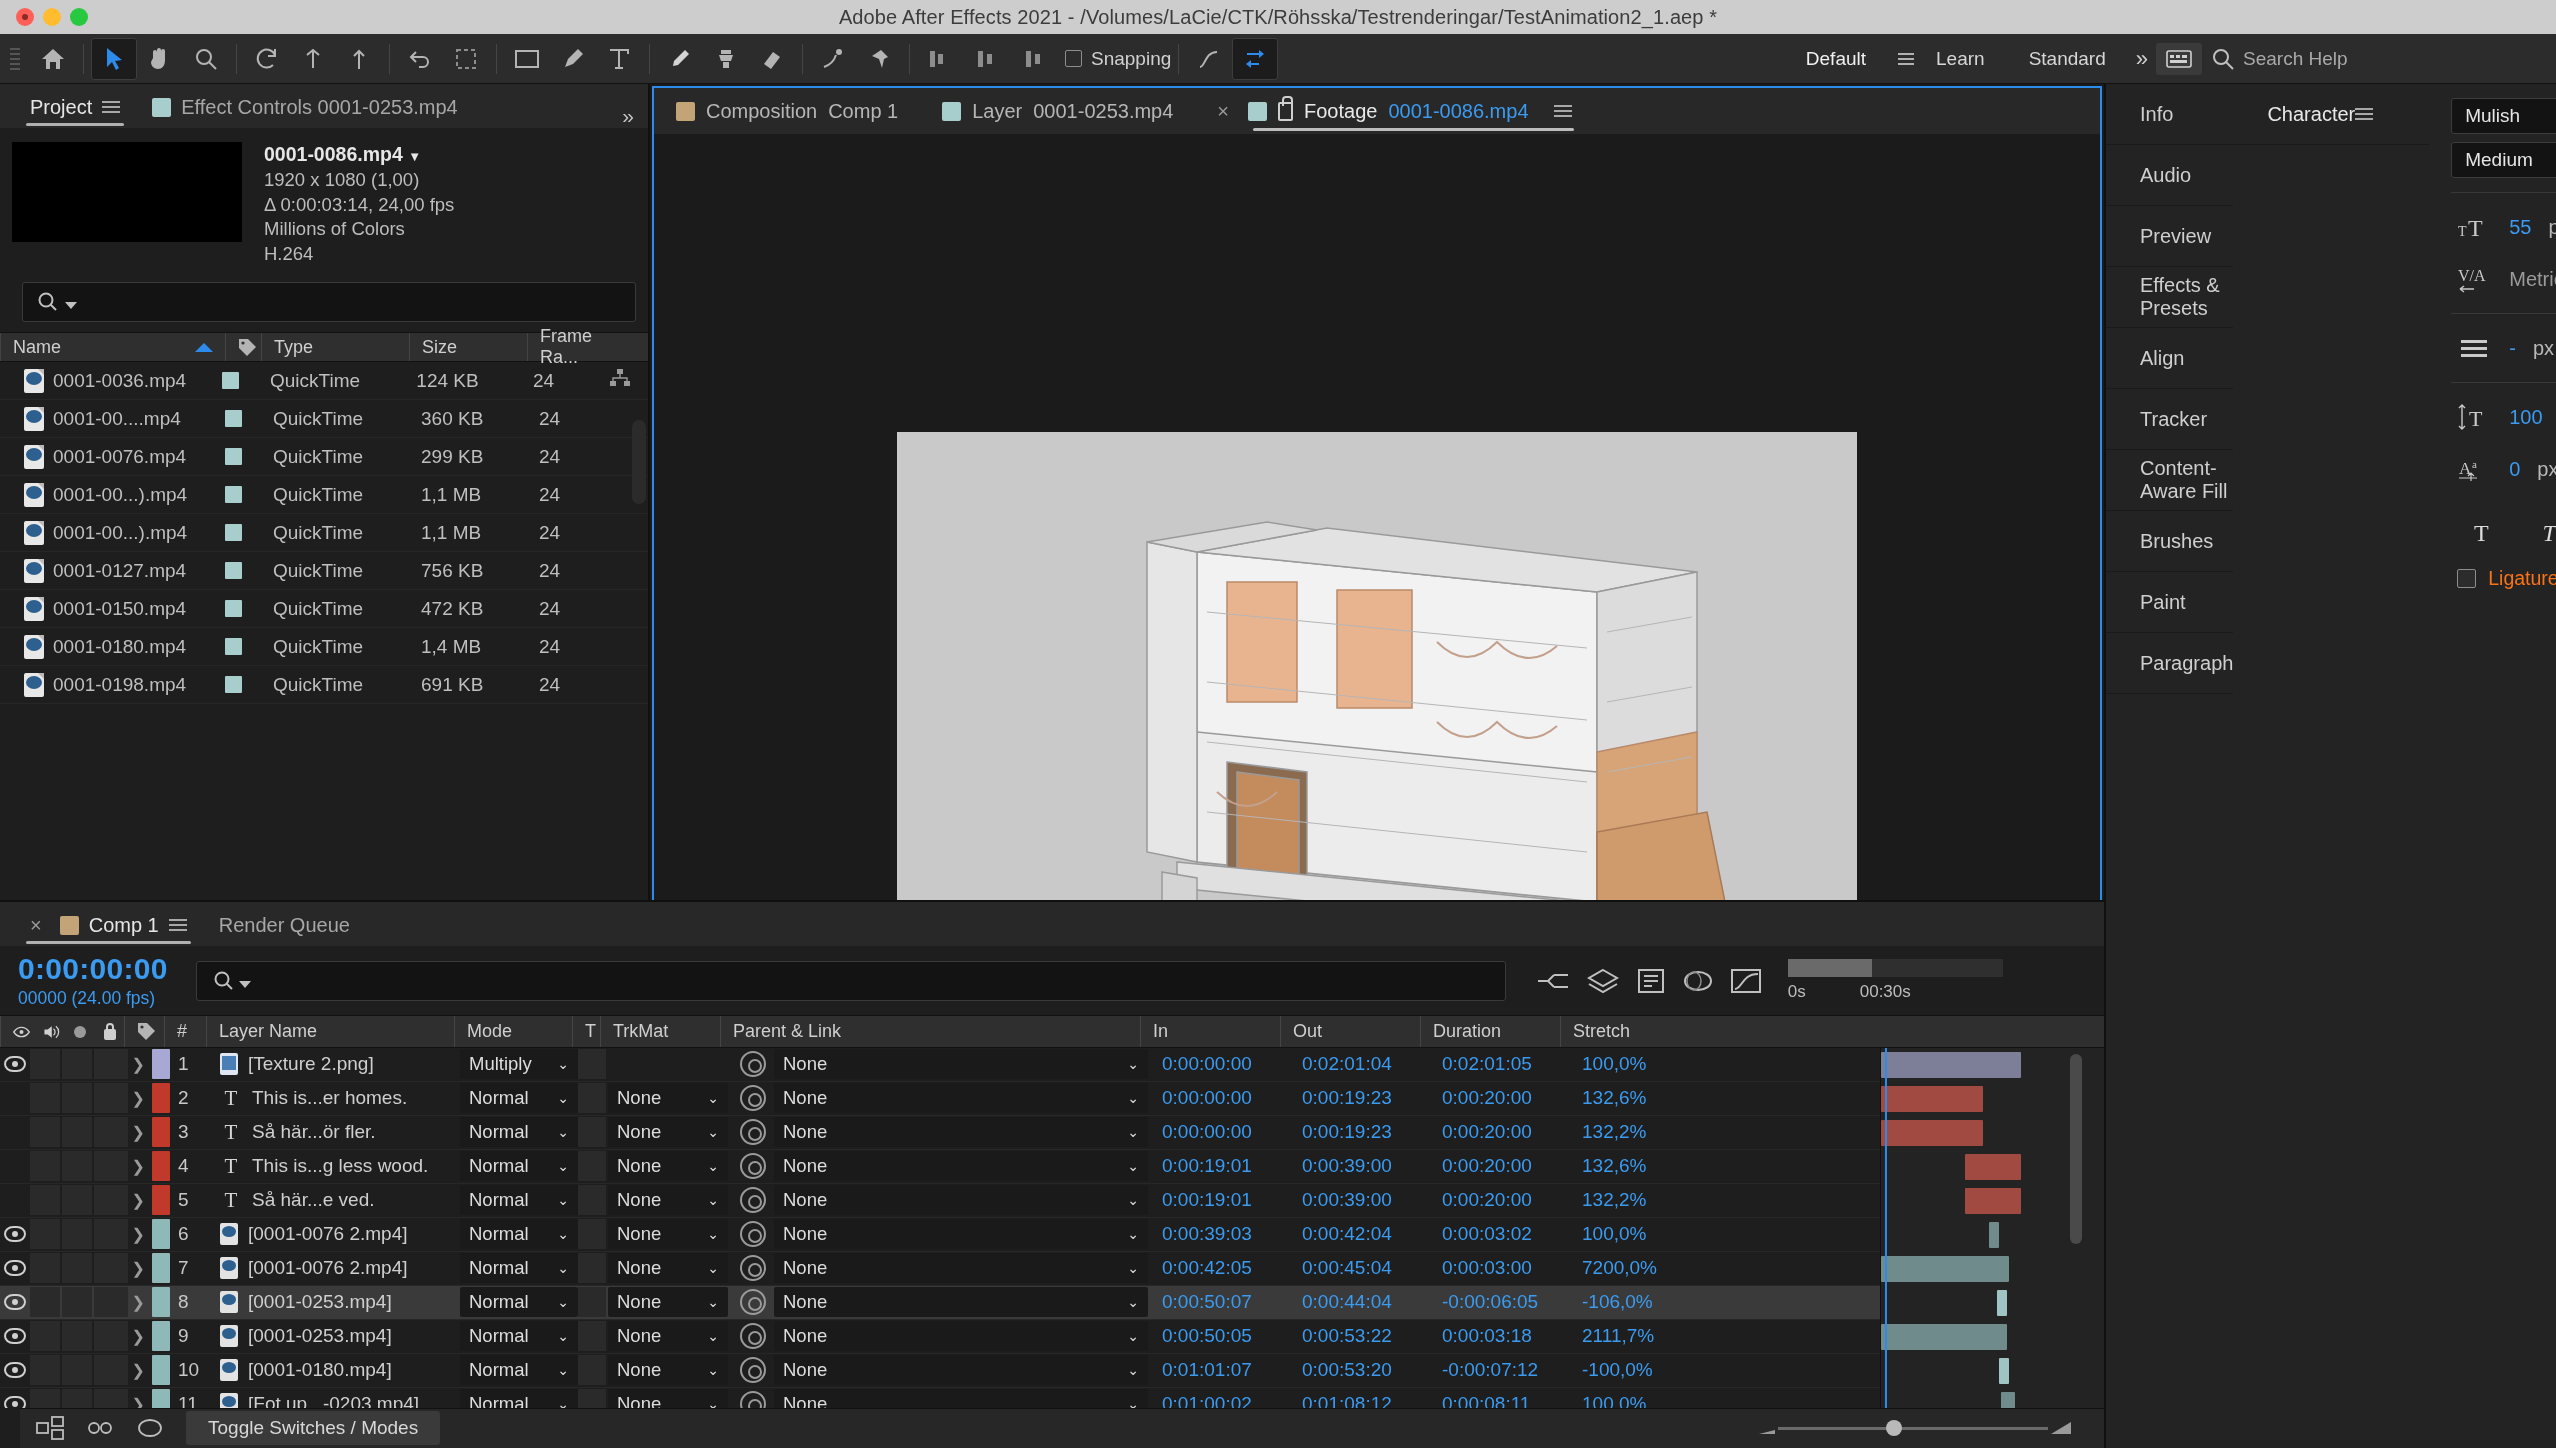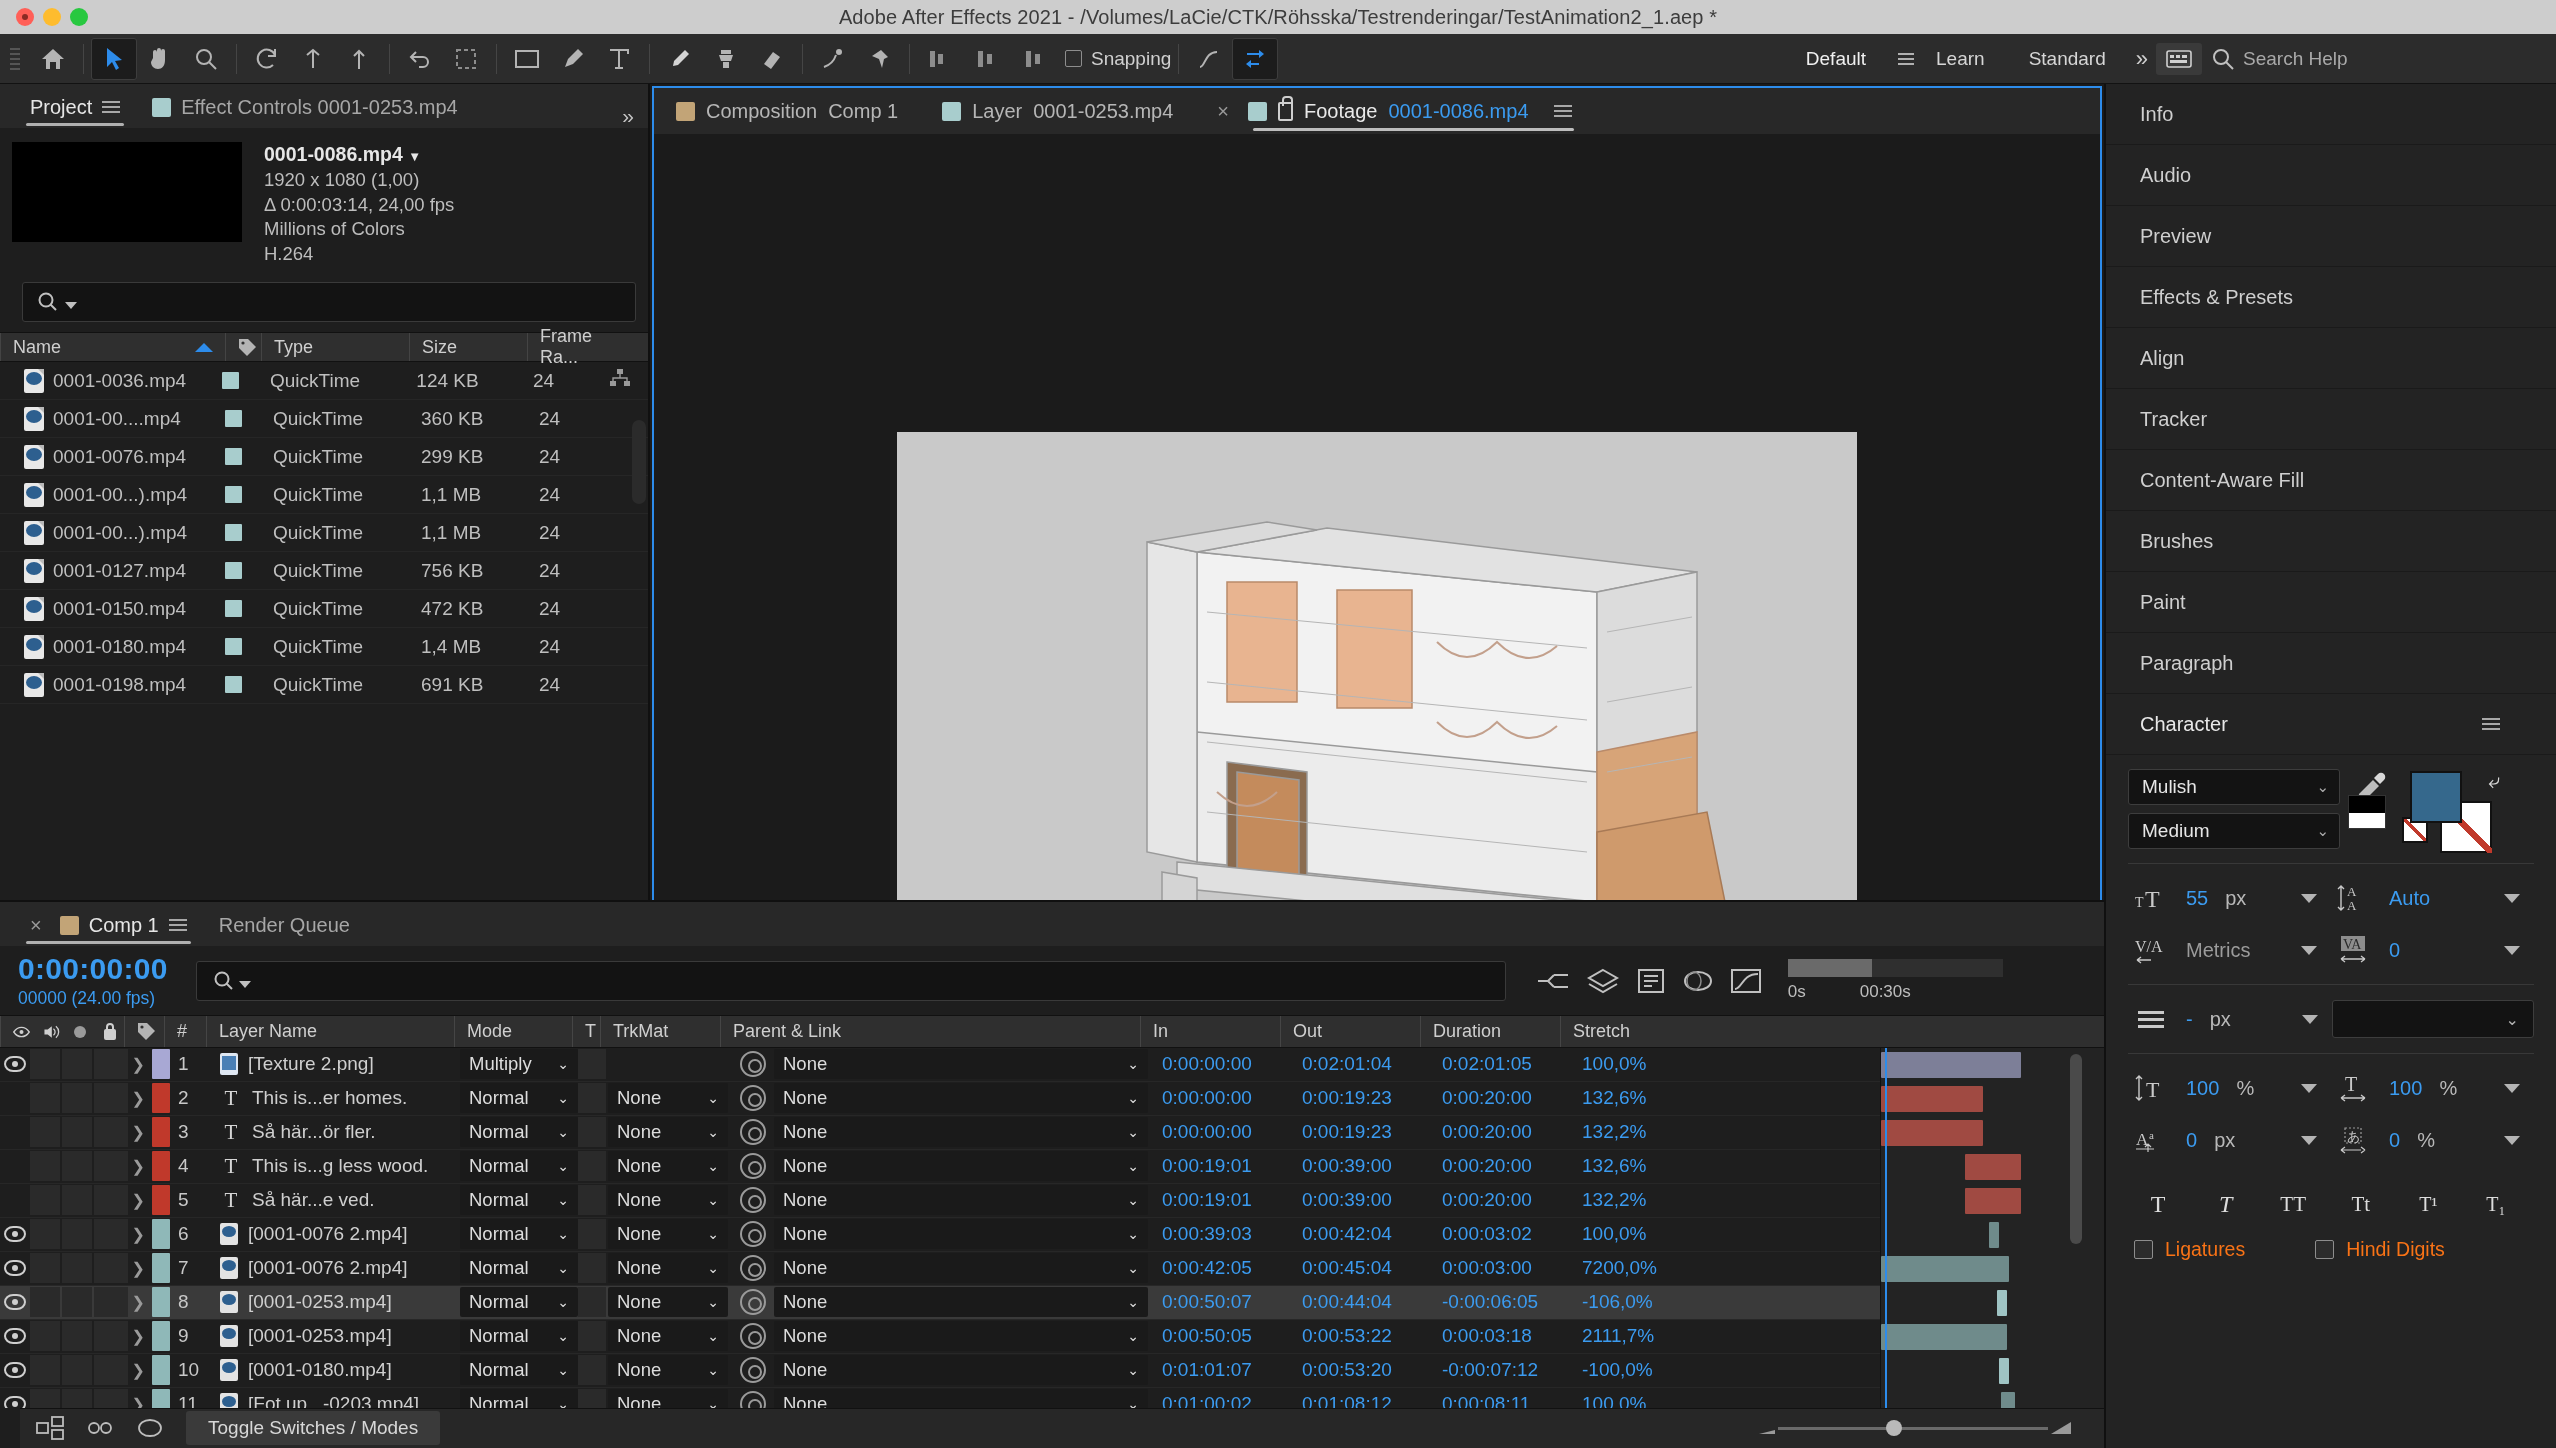--- a/index.html
+++ b/index.html
@@ -47,21 +47,21 @@
   .chev{ color:#cfcfcf;font-size:22px;padding:0 8px;}
   .srchwrap{ display:flex;align-items:center;gap:10px; margin-left:auto; margin-right:14px; }
   .srchbtn{ width:46px;height:32px;background:#3a3a3a;border-radius:3px;display:flex;align-items:center;justify-content:center;}
   .srchfield{ display:flex;align-items:center;gap:9px; width:330px; }
   .srchfield span{ color:#a9a9a9;font-size:19px;}
 
   
   .main{ flex:1 1 auto; display:flex; min-height:0; }
   .colLeft{ width:650px; flex:0 0 650px; display:flex; flex-direction:column; background:#1e1e1e; border-right:2px solid #101010;}
   .colMid{ flex:1 1 auto; display:flex;flex-direction:column; min-width:0; background:#1b1b1b;}
-  .colRight{ width:452px; flex:0 0 452px; background:#232323; border-left:2px solid #101010; display:flex;flex-direction:column;}
+  .colRight{ width:452px; flex:0 0 452px; background:#232323; border-left:2px solid #101010; display:flex;}
 
   
   .tabstrip{ height:44px; background:#282828; display:flex;align-items:flex-end; padding-left:14px; gap:0; position:relative; flex:0 0 44px;}
   .ptab{ display:flex;align-items:center;gap:10px; height:42px; padding:0 16px; font-size:20px;color:#a7a7a7; position:relative;}
   .ptab.active{ color:#e6e6e6;}
   .ptab.active:after{ content:""; position:absolute;left:12px;right:12px;bottom:2px;height:3px;background:#b0b0b0;border-radius:2px;}
   .swatch{ width:19px;height:19px;border-radius:2px;background:#a8cdcd;}
   .swatch.tan{ background:#c2a477;}
   .hamb2{ display:inline-flex;flex-direction:column;gap:3px;}
   .hamb2 i{ width:18px;height:2px;background:#a8a8a8;display:block;}

